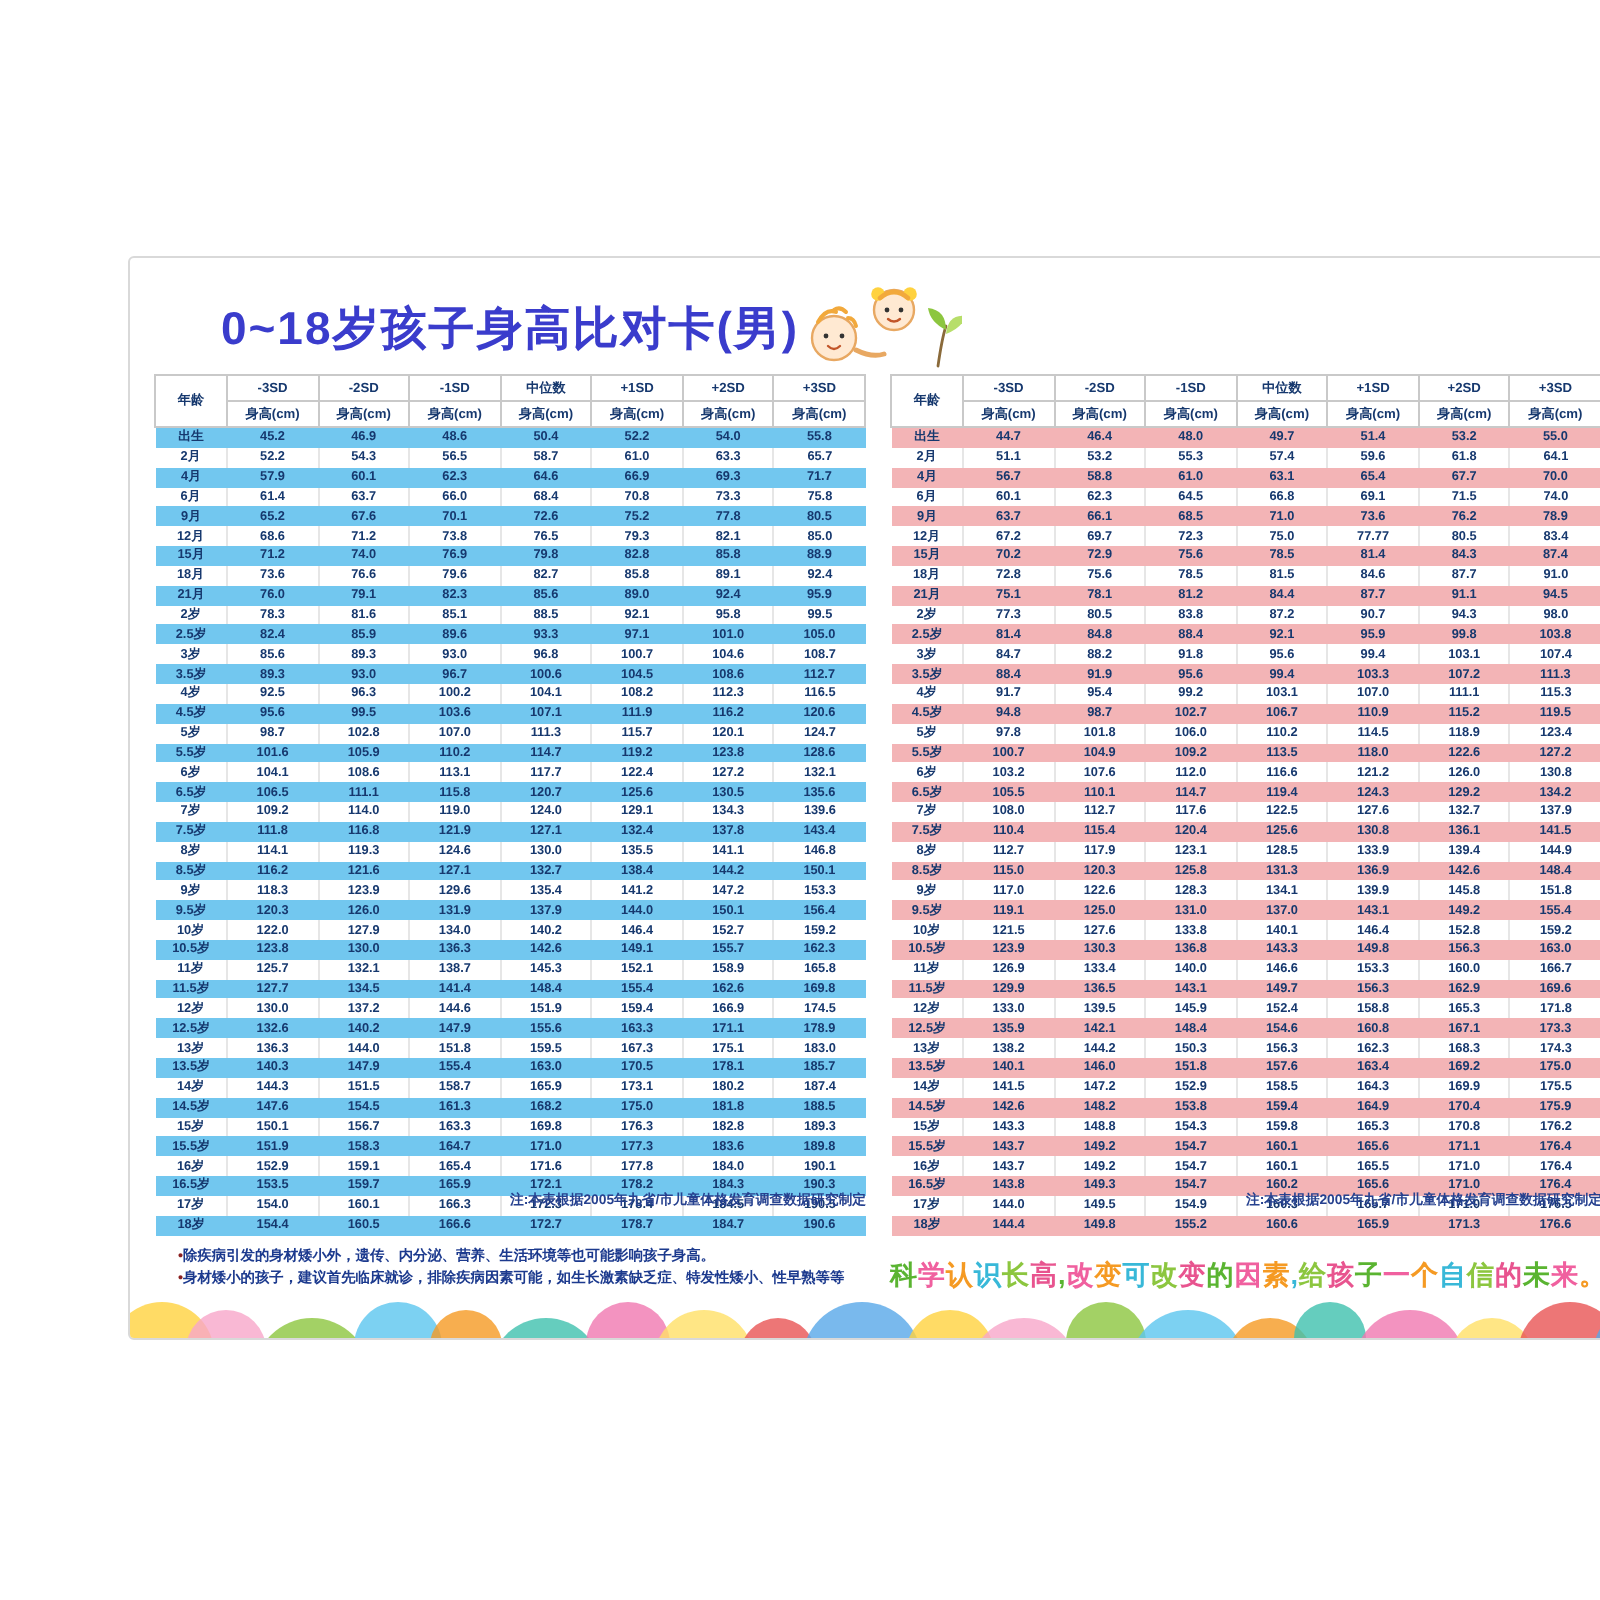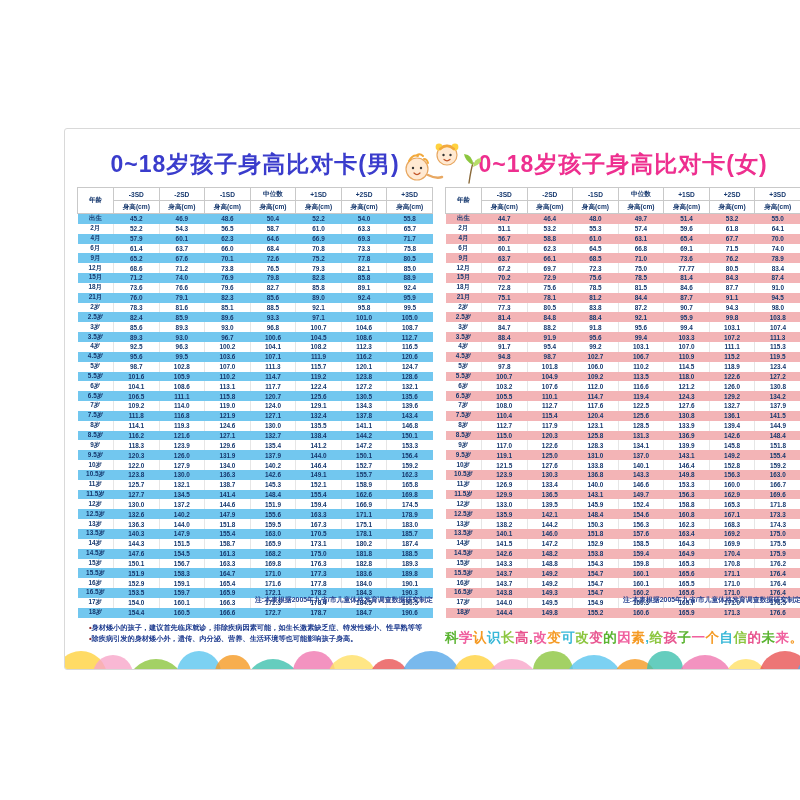--- a/index.html
+++ b/index.html
@@ -484,27 +484,26 @@
               <td>166.6</td>
               <td>172.7</td>
               <td>178.7</td>
               <td>184.7</td>
               <td>190.6</td>
             </tr>
           </tbody>
       </table>
       <div class="tnote">注:本表根据2005年九省/市儿童体格发育调查数据研究制定</div>
       <ul class="bullets">
+          <li>除疾病引发的身材矮小外，遗传、内分泌、营养、生活环境等也可能影响孩子身高。</li>
           <li>身材矮小的孩子，建议首先临床就诊，排除疾病因素可能，如生长激素缺乏症、特发性矮小、性早熟等等</li>
-          <li>除疾病引发的身材矮小外，遗传、内分泌、营养、生活环境等也可能影响孩子身高。</li>
         </ul>
     </div>
 
     <div class="panel girls">
-      <div class="ptitle">0~18岁孩子身高比对卡(女)</div>
       <table class="growth">
         <colgroup>
             <col class="agecol">
             <col>
             <col>
             <col>
             <col>
             <col>
             <col>
             <col>

